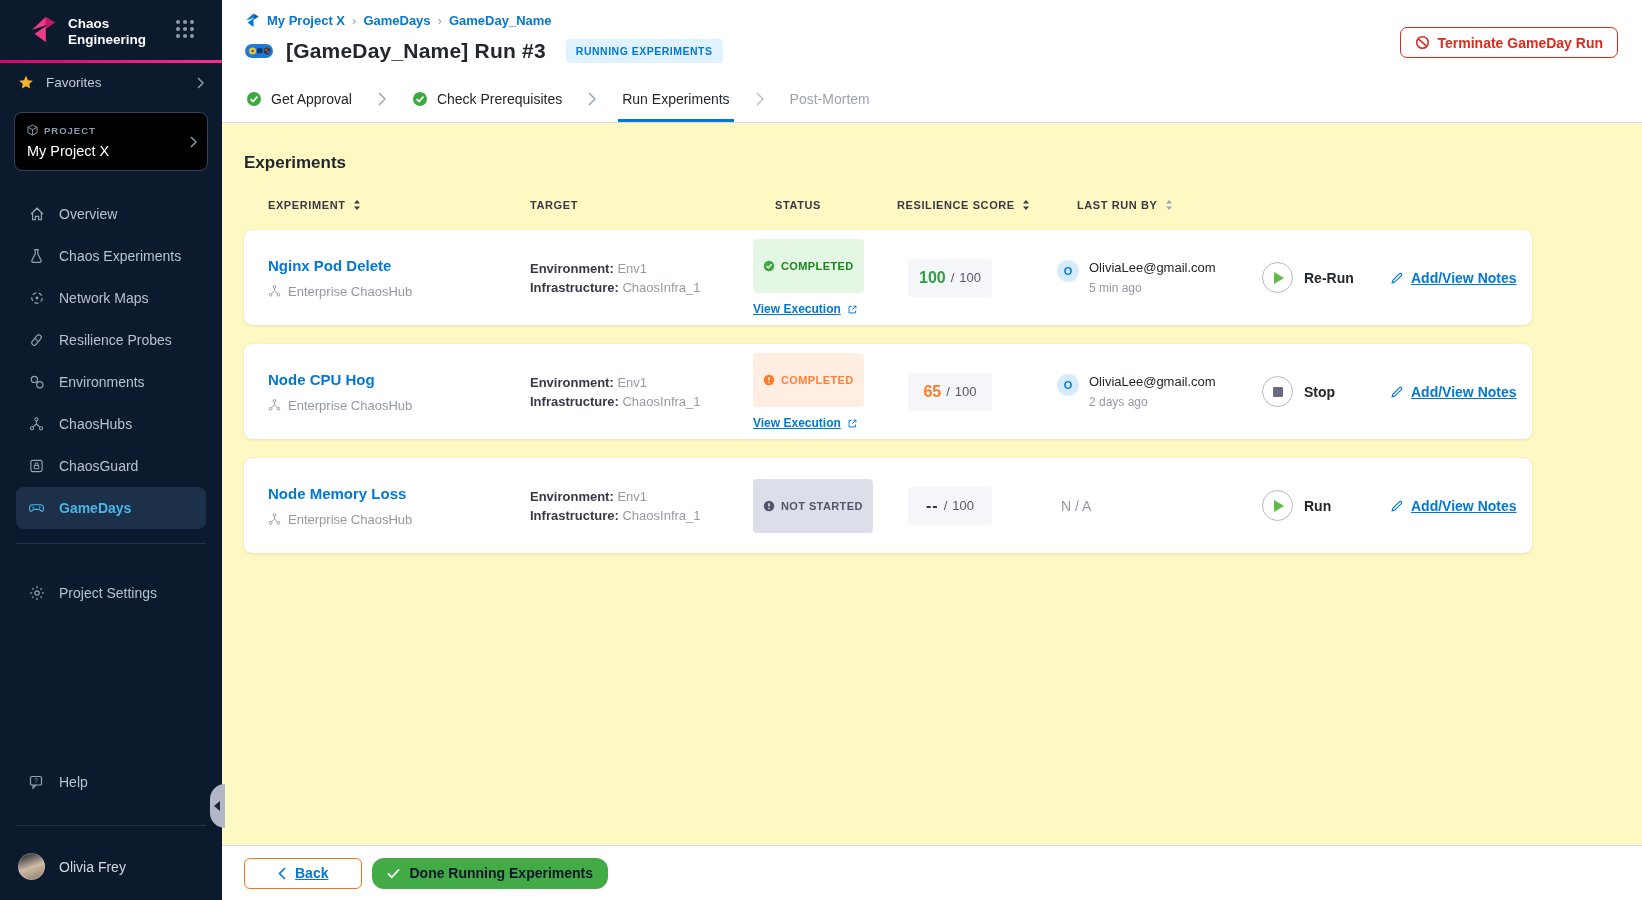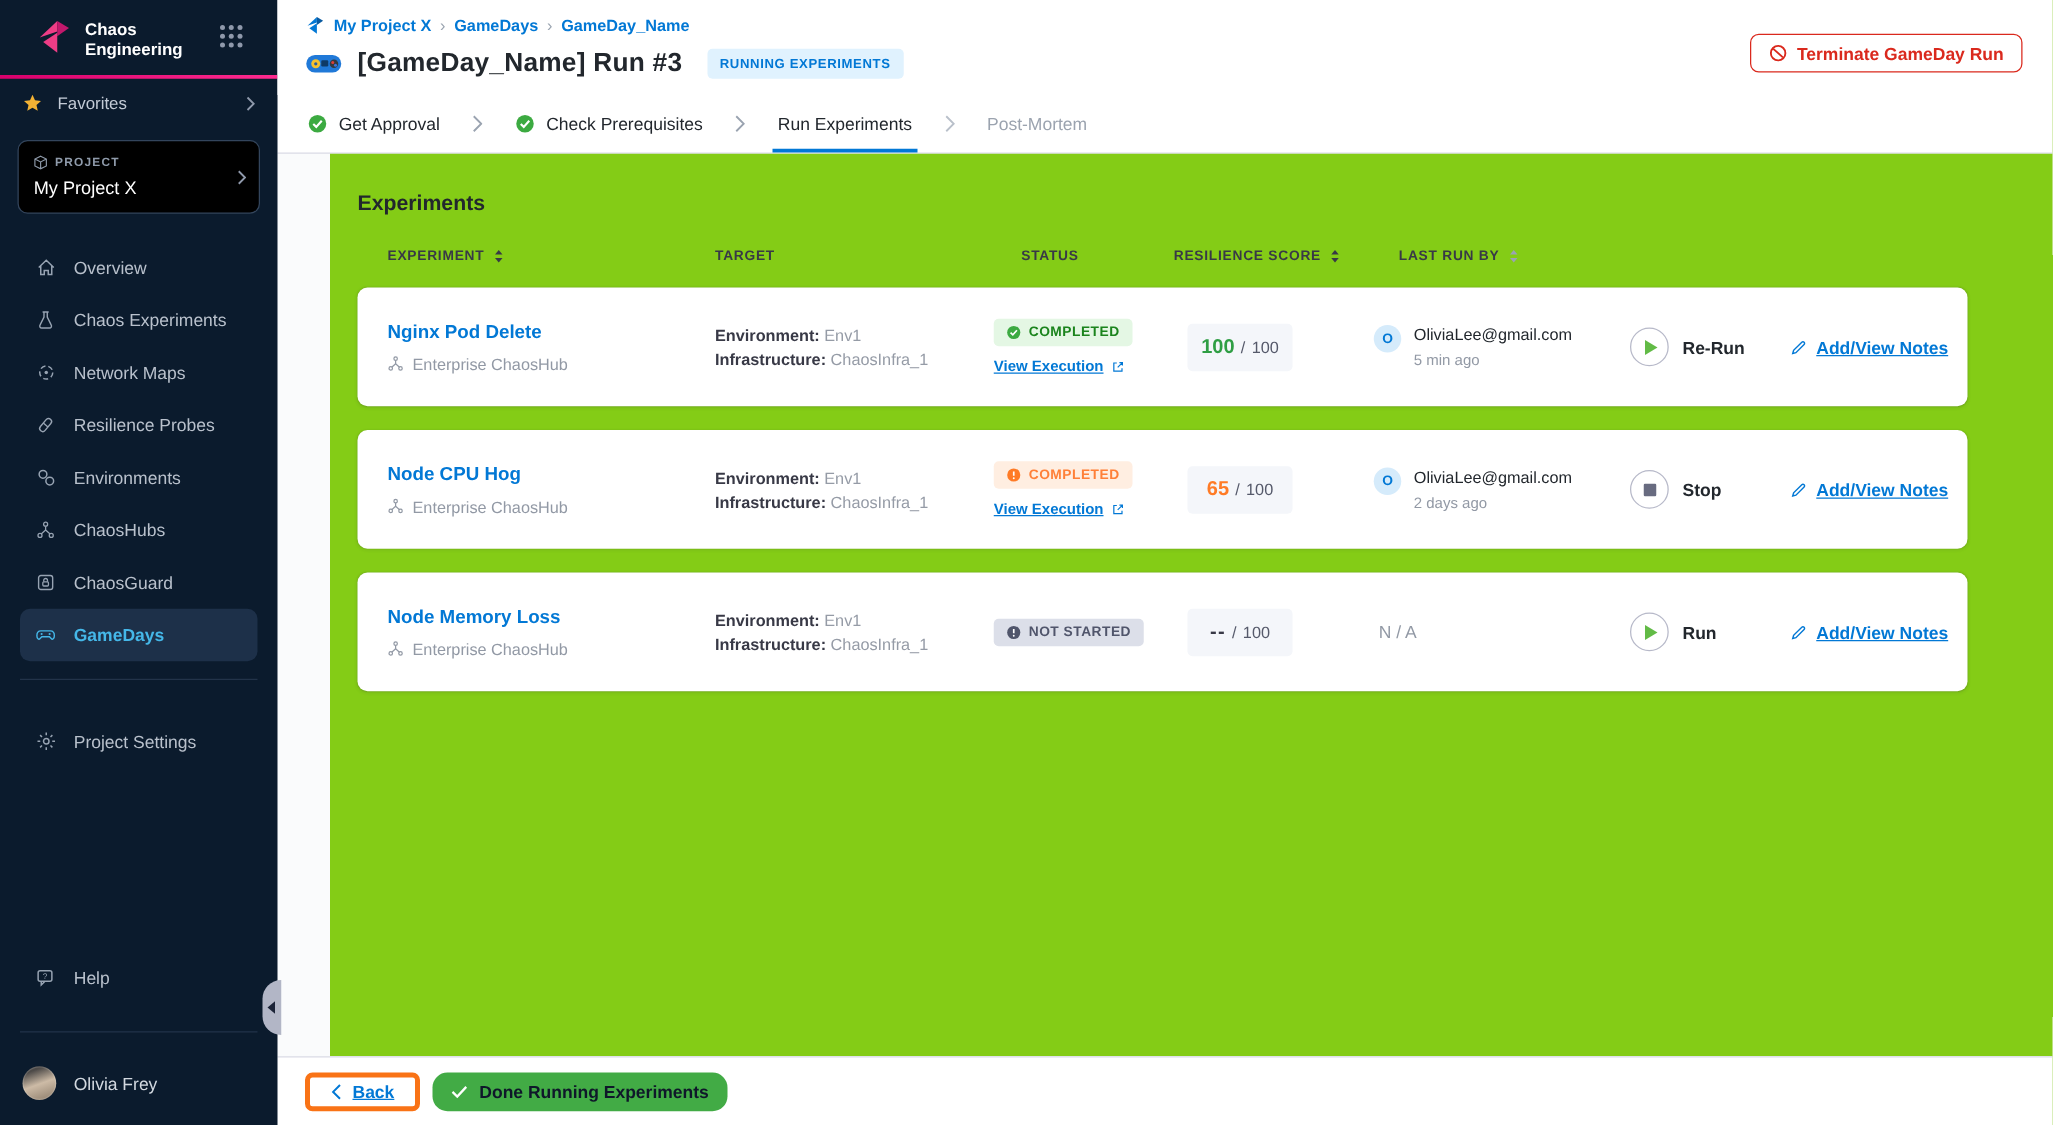--- a/index.html
+++ b/index.html
@@ -44,38 +44,38 @@
   .run-badge { background:#e0f2fe; color:#0278d5; font-size:10.5px; font-weight:700; letter-spacing:.5px; padding:6px 10px; border-radius:4px; margin-left:8px; }
   .terminate-btn { position:absolute; right:24px; top:27px; display:flex; align-items:center; gap:8px; background:#fff; border:1px solid #da291d; color:#da291d; font-weight:700; font-size:14px; font-family:inherit; height:31px; padding:0 14px; border-radius:7px; cursor:pointer; }
 
   .stepper { background:#fff; border-bottom:1px solid #d9dae5; display:flex; align-items:stretch; gap:26px; padding:0 24px; height:47px; }
   .step { display:flex; align-items:center; gap:9px; font-size:14px; color:#22272d; position:relative; cursor:pointer; }
   .step.active { font-weight:400;justify-content:flex-end; }
   .step.active::after { content:""; position:absolute; left:-4px; right:-4px; bottom:0; height:3px; background:#0278d5; }
   .step.upcoming { color:#9ba3af; cursor:default; }
   .step-sep { display:flex; align-items:center; color:#9aa3b0; }
 
-  .content { flex:1; padding:30px 0 0 22px; background:#84cc16; overflow:hidden;margin-left:42px; }
+  .content { flex:1; padding:30px 0 0 22px; background:#fef9c3; overflow:hidden; }
   .section-title { font-size:17px; font-weight:700; color:#22272d; }
   .grid-cols { display:grid; grid-template-columns:262px 223px 136px 168px 205px 128px 1fr; }
   .thead { margin-top:26px; padding-left:24px; width:1288px; font-size:11px; font-weight:700; color:#383946; letter-spacing:.6px; }
   .th { display:flex; align-items:center; gap:7px; }
   .th-status { padding-left:22px; }
   .th-score { padding-left:8px; }
   .th-runner { padding-left:20px; }
   .card { width:1288px; height:95px; margin-top:19px; background:#fff; border-radius:8px; padding-left:24px; align-items:center; box-shadow:0 1px 3px rgba(40,41,61,.10), 0 0 1px rgba(40,41,61,.14); }
   .card:first-of-type { margin-top:30px; }
 
   .exp-name { color:#0278d5; font-size:15px; font-weight:700; text-decoration:none; cursor:pointer; display:inline-block; }
   .exp-hub { display:flex; align-items:center; gap:7px; margin-top:9px; color:#9299a5; font-size:13px; }
   .target-line { font-size:13px; line-height:19px; }
   .target-line .lbl { color:#383946; font-weight:700; }
   .target-line .val { color:#959ba6; }
   .status-cell { display:flex; flex-direction:column; align-items:flex-start; gap:9px; }
-  .badge { display:inline-flex; align-items:center; gap:6px; padding:5px 10px; border-radius:4px; font-size:11px; font-weight:700; letter-spacing:.4px; white-space:nowrap; }
+  .badge { display:inline-flex; align-items:center; gap:6px; padding:21px 10px; border-radius:4px; font-size:11px; font-weight:700; letter-spacing:.4px; white-space:nowrap; }
   .badge.success { background:#e4f7e4; color:#1b841d; }
   .badge.warn { background:#ffeee1; color:#ff8038; }
   .badge.neutral { background:#dcdfe9; color:#50556b; }
   .view-exec { display:flex; align-items:center; gap:6px; color:#0278d5; font-size:12px; font-weight:700; text-decoration:underline; cursor:pointer; }
   .score-box { width:84px; height:38px; margin-left:19px; background:#f4f6fa; border-radius:4px; display:flex; align-items:center; justify-content:center; gap:5px; }
   .score-val { font-size:16px; font-weight:700; }
   .score-val.good { color:#2f9e44; }
   .score-val.warn { color:#ff7b26; }
   .score-val.none { color:#383946; letter-spacing:1px; }
   .score-max { color:#55596a; font-size:13px; }
@@ -85,21 +85,21 @@
   .runner-time { font-size:12px; color:#9299a5; margin-top:6px; }
   .runner-na { color:#9299a5; font-size:14px; padding-left:4px; }
   .action { display:flex; align-items:center; gap:11px; cursor:pointer; }
   .act-circle { width:31px; height:31px; border-radius:50%; border:1px solid #b7b9c9; background:#fff; display:flex; align-items:center; justify-content:center; }
   .play-tri { width:0; height:0; border-top:6px solid transparent; border-bottom:6px solid transparent; border-left:10px solid #62bb46; margin-left:3px; }
   .stop-sq { width:10px; height:10px; background:#686b80; border-radius:1px; }
   .act-label { font-size:14px; font-weight:700; color:#22272d; }
   .notes-link { display:flex; align-items:center; gap:7px; color:#0278d5; font-size:14px; font-weight:700; text-decoration:underline; cursor:pointer; }
 
   .footer { height:55px; background:#fff; border-top:1px solid #d9dae5; display:flex; align-items:center; gap:10px; padding-left:22px; }
-  .back-btn { display:flex; align-items:center; gap:9px; background:#fff; border:4px solid #f97316; color:#0278d5; border-radius:6px; height:31px; padding:0 17px; font-size:14px; font-weight:700; font-family:inherit; cursor:pointer; text-decoration:underline; }
+  .back-btn { display:flex; align-items:center; gap:9px; background:#fff; border:1px solid #f97316; color:#0278d5; border-radius:6px; height:31px; padding:0 33px; font-size:14px; font-weight:700; font-family:inherit; cursor:pointer; text-decoration:underline; }
   .done-btn { display:flex; align-items:center; gap:9px; background:#42ab45; border:none; color:#0f172a; border-radius:12px; height:31px; padding:0 15px; font-size:14px; font-weight:700; font-family:inherit; cursor:pointer; }
   svg { display:block; }
 </style>
 </head>
 <body>
 
 <div class="app">
 
   <aside class="sidebar">
     <div class="sb-header">

